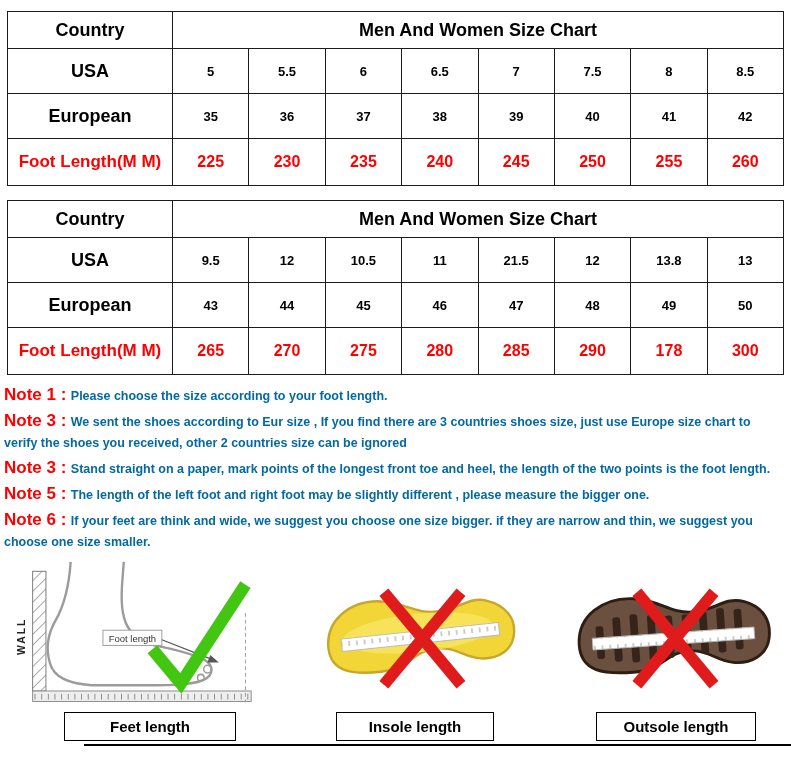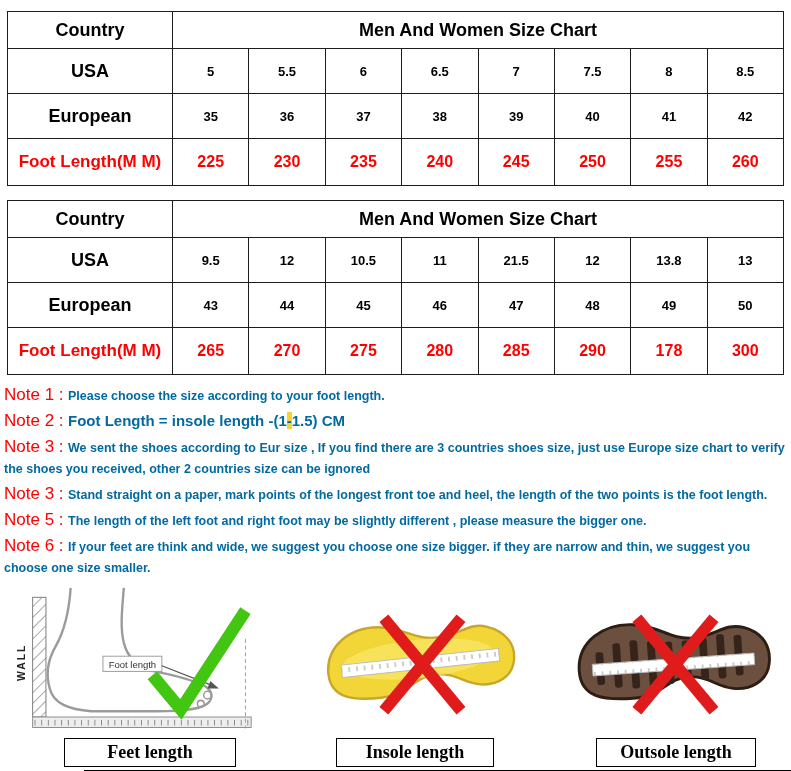--- a/index.html
+++ b/index.html
@@ -28,21 +28,21 @@
   .size-chart col.label-col { width: 165px; }
   .row-country td { height: 37px; font-size: 18px; font-weight: bold; }
   .row-usa td, .row-eur td { height: 45px; font-size: 13px; font-weight: bold; }
   .row-usa td.row-label, .row-eur td.row-label { font-size: 18px; text-align: center; }
   .row-foot td { height: 47px; color: var(--red); font-weight: bold; font-size: 16px; }
   .row-foot td.row-label { font-size: 17px; }
 
   
   .notes { padding: 9px 5px 0 4px; }
   .note { margin-bottom: 4px; line-height: 1.3; }
-  .note-label { color: var(--red); font-weight: normal; font-size: 17px; }
+  .note-label { color: var(--red); font-weight: bold; font-size: 17px; }
   .note-text { font-weight: bold; font-size: 12.5px; color:#0369a1; }
   .note-text-lg { font-size: 15px; }
   .hl { background: var(--highlight-yellow); }
 
   
   .figures { display: flex; align-items: flex-end; height: 152px; margin-top: 6px; }
   .fig1 { margin-left: 6px; }
   .fig2 { margin-left: 34px; margin-bottom: 4px; }
   .fig3 { margin-left: 28px; margin-bottom: 4px; }
 
@@ -60,26 +60,25 @@
   .insole-hi { fill: #f8e566; opacity: .75; }
   .outsole { fill: var(--outsole-brown); stroke: #2e1d12; stroke-width: 3; }
   .tread rect { fill: var(--outsole-tread); }
   .tape { stroke: #b9b9b9; stroke-width: 1; }
 
   
   .captions { display: flex; margin-top: 2px; }
   .caption-box {
     border: 1px solid #000;
     font-weight: bold;
-    font-size: 18px;
+    font-size: 15px;
     height: 29px;
     display: flex;
     align-items: center;
     justify-content: center;
-    font-family: Liberation Serif, serif;
   }
   .caption-1 { width: 172px; margin-left: 64px; }
   .caption-2 { width: 158px; margin-left: 100px; }
   .caption-3 { width: 160px; margin-left: 102px; }
   .bottom-line { border-top: 2px solid #000; margin: 3px 0 4px 84px; }
 </style>
 </head>
 <body>
 
 <div class="charts">
@@ -174,24 +173,20 @@
       <td>300</td>
     </tr>
   </tbody>
     </table>
 </div>
 
 <div class="notes">
   <div class="note">
     <span class="note-label">Note 1 :</span>
     <span class="note-text">Please choose the size according to your foot length.</span>
-  </div>
-  <div class="note">
-    <span class="note-label">Note 2 :</span>
-    <span class="note-text note-text-lg">Foot Length = insole length  -(1</span><span class="note-text note-text-lg hl">-</span><span class="note-text note-text-lg">1.5) CM</span>
   </div>
   <div class="note">
     <span class="note-label">Note 3 :</span>
     <span class="note-text">We sent the shoes according to Eur size , If you find there are 3 countries shoes size, just use Europe size chart to verify the shoes you received, other 2 countries size can be ignored</span>
   </div>
   <div class="note">
     <span class="note-label">Note 3 :</span>
     <span class="note-text">Stand straight on a paper, mark points of the longest front toe and heel, the length of the two points is the foot length.</span>
   </div>
   <div class="note">

